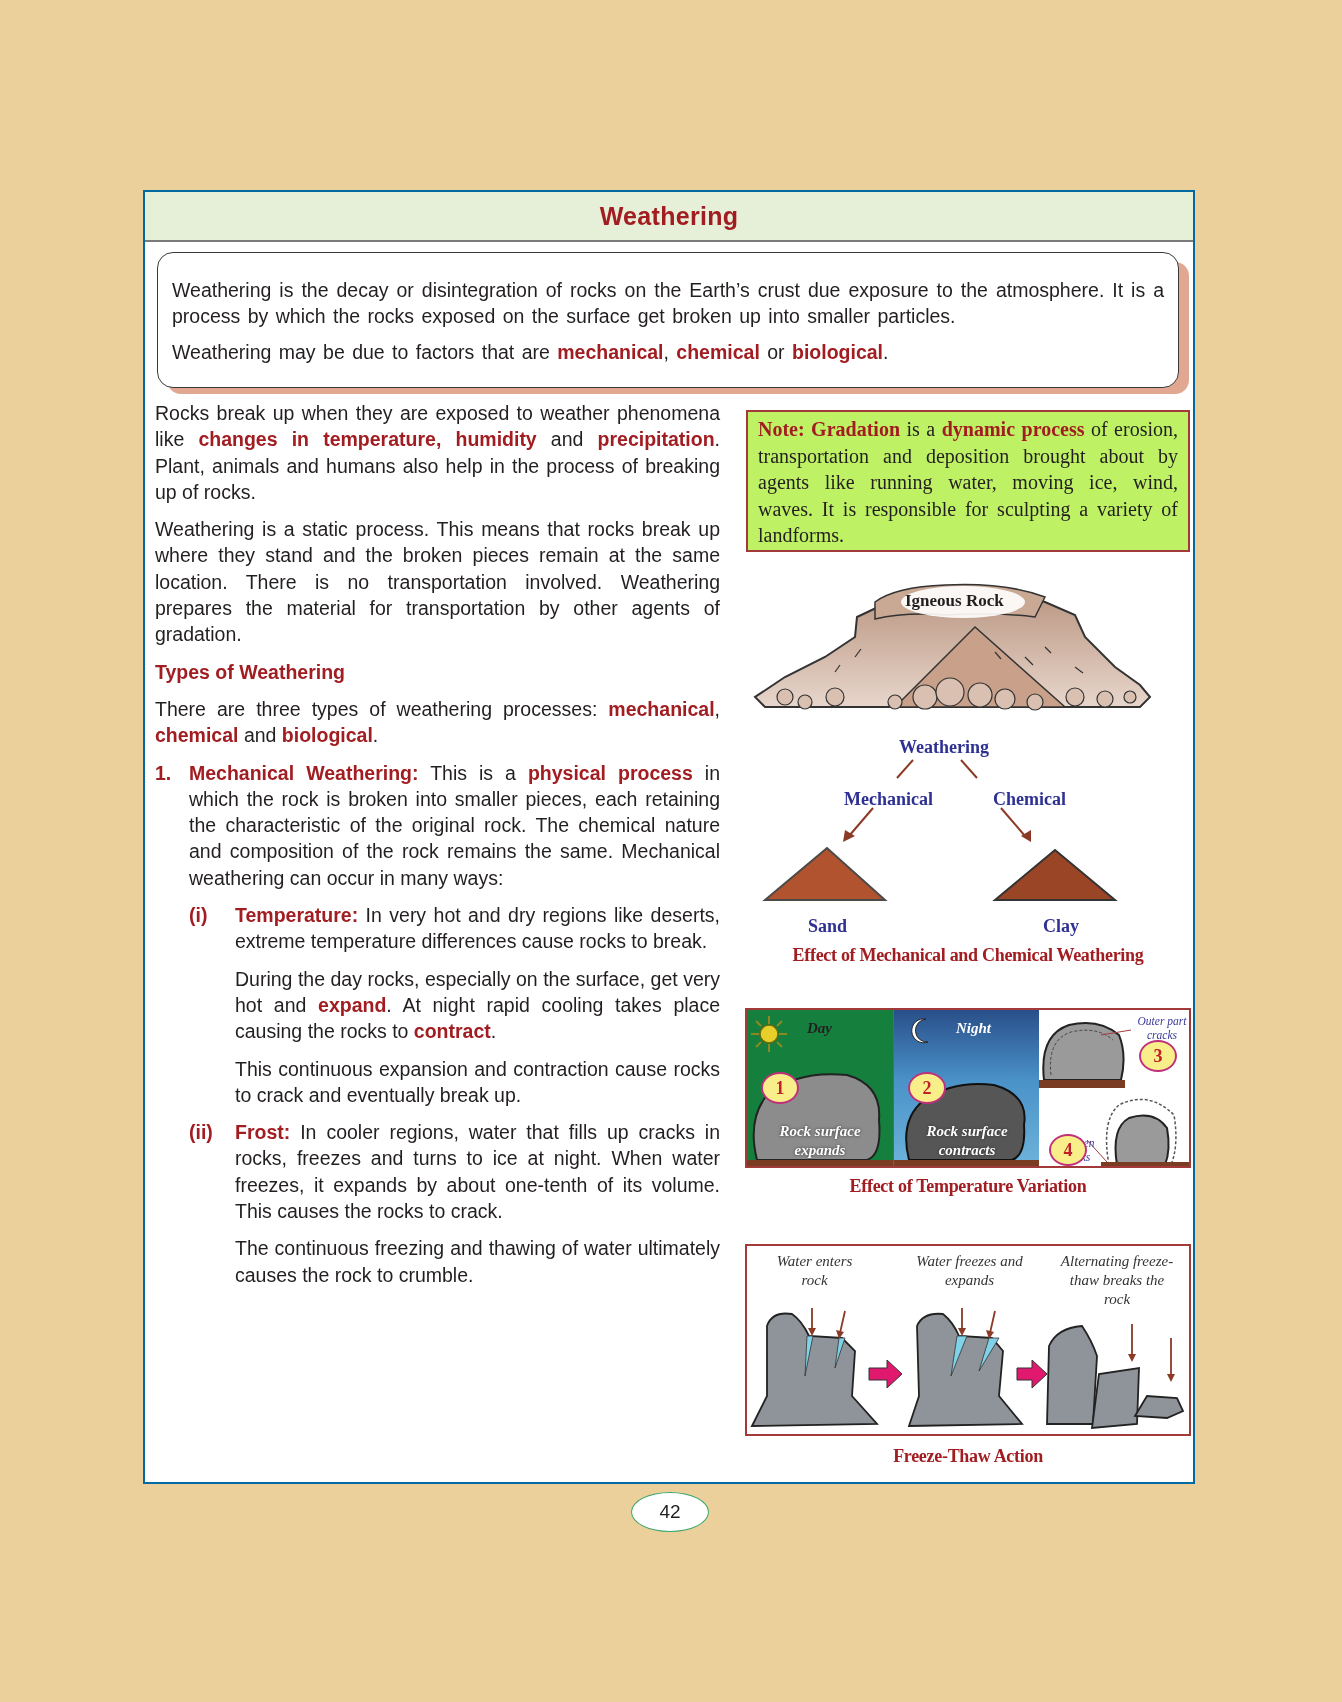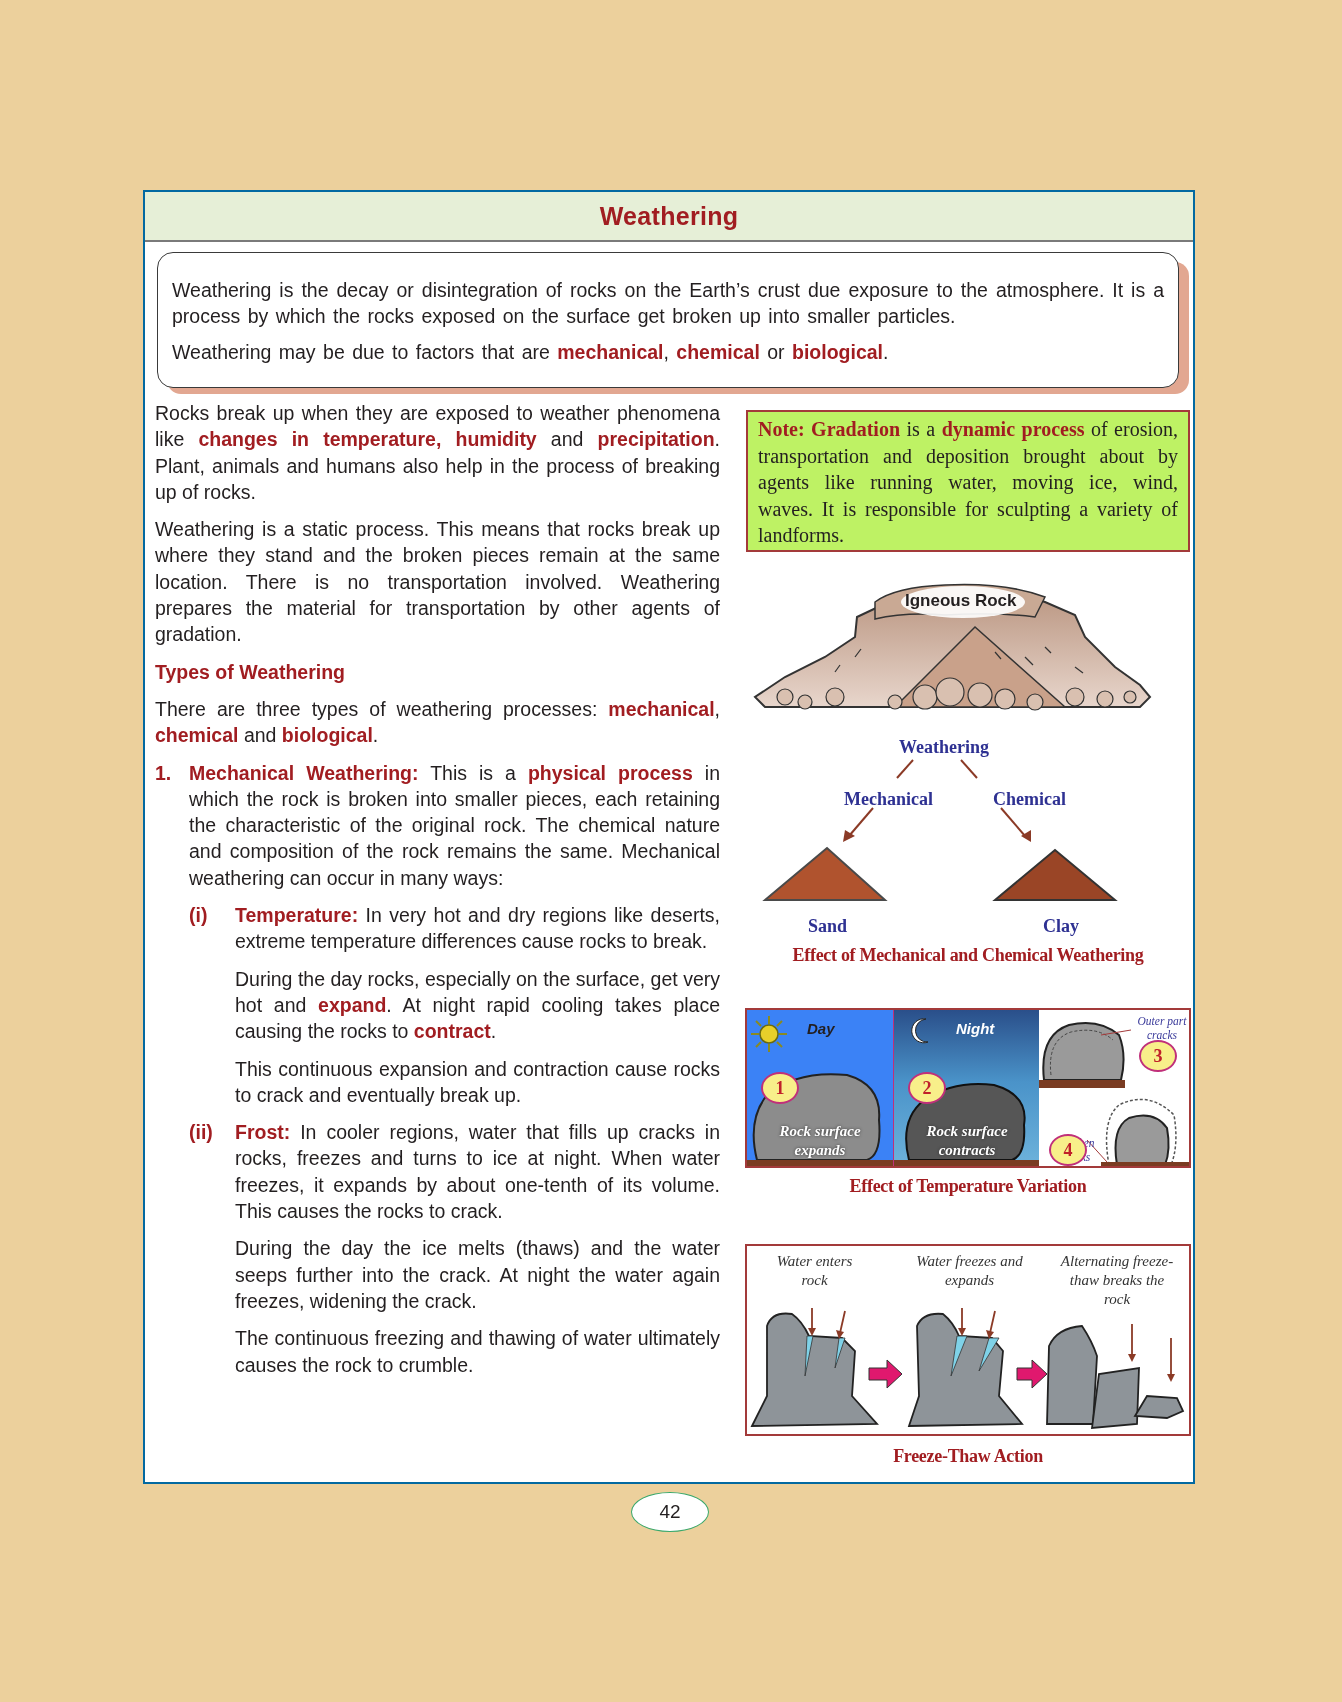--- a/index.html
+++ b/index.html
@@ -16,21 +16,21 @@
   .left-col p{margin:0 0 11px 0;}
   .subhead{color:#a11d21;font-weight:bold;margin:0 0 11px 0;}
   .num-item{position:relative;padding-left:34px;margin:0 0 11px 0;}
   .num-item .num{position:absolute;left:0;top:0;color:#a11d21;font-weight:bold;}
   .sub-item{position:relative;padding-left:80px;margin:0 0 11px 0;}
   .sub-item .num{position:absolute;left:34px;top:0;color:#a11d21;font-weight:bold;}
   .sub-para{padding-left:80px;margin:0 0 11px 0;}
   .note{position:absolute;left:601px;top:218px;width:444px;height:142px;background:#bef264;border:2px solid #a33a3a;box-sizing:border-box;padding:4px 10px;font-family:"Liberation Serif",serif;font-size:20px;line-height:26.5px;text-align:justify;word-spacing:1px;}
   .note .hl{color:#a11d21;}
   .fig{position:absolute;}
-  .serif{font-family:Liberation Sans, sans-serif;}
+  .serif{font-family:Liberation Serif, serif;}
   .fig-caption{font-family:"Liberation Serif",serif;font-weight:bold;color:#a11d21;font-size:18px;text-align:center;letter-spacing:-0.3px;}
   .blue-label{font-family:"Liberation Serif",serif;font-weight:bold;color:#2e3192;font-size:18px;position:absolute;}
   .page-num{position:absolute;left:631px;top:1492px;width:76px;height:38px;border:1.5px solid #3aa86b;border-radius:50%;background:#fff;display:flex;align-items:center;justify-content:center;font-size:19px;color:#231f20;}
   .temp-panel{position:absolute;border:2px solid #a33a3a;box-sizing:border-box;background:#fff;overflow:hidden;}
   .circle-num{position:absolute;width:34px;height:28px;border-radius:50%;background:#f8ef8a;border:2px solid #c0307a;display:flex;align-items:center;justify-content:center;font-family:"Liberation Serif",serif;font-weight:bold;color:#c0202a;font-size:18px;}
   .rock-label{position:absolute;font-family:"Liberation Serif",serif;font-style:italic;font-weight:bold;color:#fff;font-size:15px;text-align:center;line-height:19px;text-shadow:0 0 3px #333;}
   .small-italic{position:absolute;font-family:"Liberation Serif",serif;font-style:italic;color:#3a3a9a;font-size:11.5px;text-align:center;line-height:14px;}
   .ft-label{position:absolute;font-family:"Liberation Serif",serif;font-style:italic;color:#333;font-size:15px;text-align:center;line-height:19px;}
 </style>
 </head>
@@ -64,21 +64,20 @@
       <span class="num">(i)</span>
       <span class="hl">Temperature:</span><span> In very hot and dry regions like deserts, extreme temperature differences cause rocks to break.</span>
     </div>
     <p class="sub-para"><span>During the day rocks, especially on the surface, get very hot and </span><span class="hl">expand</span><span>. At night rapid cooling takes place causing the rocks to </span><span class="hl">contract</span><span>.</span></p>
     <p class="sub-para">This continuous expansion and contraction cause rocks to crack and eventually break up.</p>
 
     <div class="sub-item">
       <span class="num">(ii)</span>
       <span class="hl">Frost:</span><span> In cooler regions, water that fills up cracks in rocks, freezes and turns to ice at night. When water freezes, it expands by about one-tenth of its volume. This causes the rocks to crack.</span>
     </div>
-    <p class="sub-para">During the day the ice melts (thaws) and the water seeps further into the crack. At night the water again freezes, widening the crack.</p>
     <p class="sub-para">The continuous freezing and thawing of water ultimately causes the rock to crumble.</p>
   </div>
 
   <div class="note">
     <span class="hl">Note: Gradation</span><span> is a </span><span class="hl">dynamic process</span><span> of erosion, transportation and deposition brought about by agents like running water, moving ice, wind, waves. It is responsible for sculpting a variety of landforms.</span>
   </div>
 
   <div class="fig" style="left:600px;top:365px;width:446px;height:340px;">
     <svg width="446" height="200" style="position:absolute;left:0;top:0;">
       <defs>
@@ -127,21 +126,21 @@
       <polygon points="250,148 310,98 370,148" fill="#9a4526" stroke="#333" stroke-width="2"></polygon>
     </svg>
     <div class="blue-label" style="left:99px;top:232px;">Mechanical</div>
     <div class="blue-label" style="left:248px;top:232px;">Chemical</div>
     <div class="blue-label" style="left:63px;top:359px;">Sand</div>
     <div class="blue-label" style="left:298px;top:359px;">Clay</div>
     <div class="fig-caption" style="position:absolute;left:0;top:388px;width:446px;">Effect of Mechanical and Chemical Weathering</div>
   </div>
 
   <div class="temp-panel" style="left:600px;top:816px;width:446px;height:160px;">
-    <div style="position:absolute;left:0;top:0;width:146px;height:160px;background:#3b82f6;padding-left:19px;">
+    <div style="position:absolute;left:0;top:0;width:146px;height:160px;background:#15803d;padding-left:19px;">
       <svg width="40" height="40" style="position:absolute;left:2px;top:4px;">
         <g stroke="#8a8a20" stroke-width="2">
           <line x1="20" y1="2" x2="20" y2="10"></line>
             <line x1="20" y1="30" x2="20" y2="38"></line>
           <line x1="2" y1="20" x2="10" y2="20"></line>
             <line x1="30" y1="20" x2="38" y2="20"></line>
           <line x1="7" y1="7" x2="12" y2="12"></line>
             <line x1="28" y1="28" x2="33" y2="33"></line>
           <line x1="33" y1="7" x2="28" y2="12"></line>
             <line x1="7" y1="33" x2="12" y2="28"></line>

